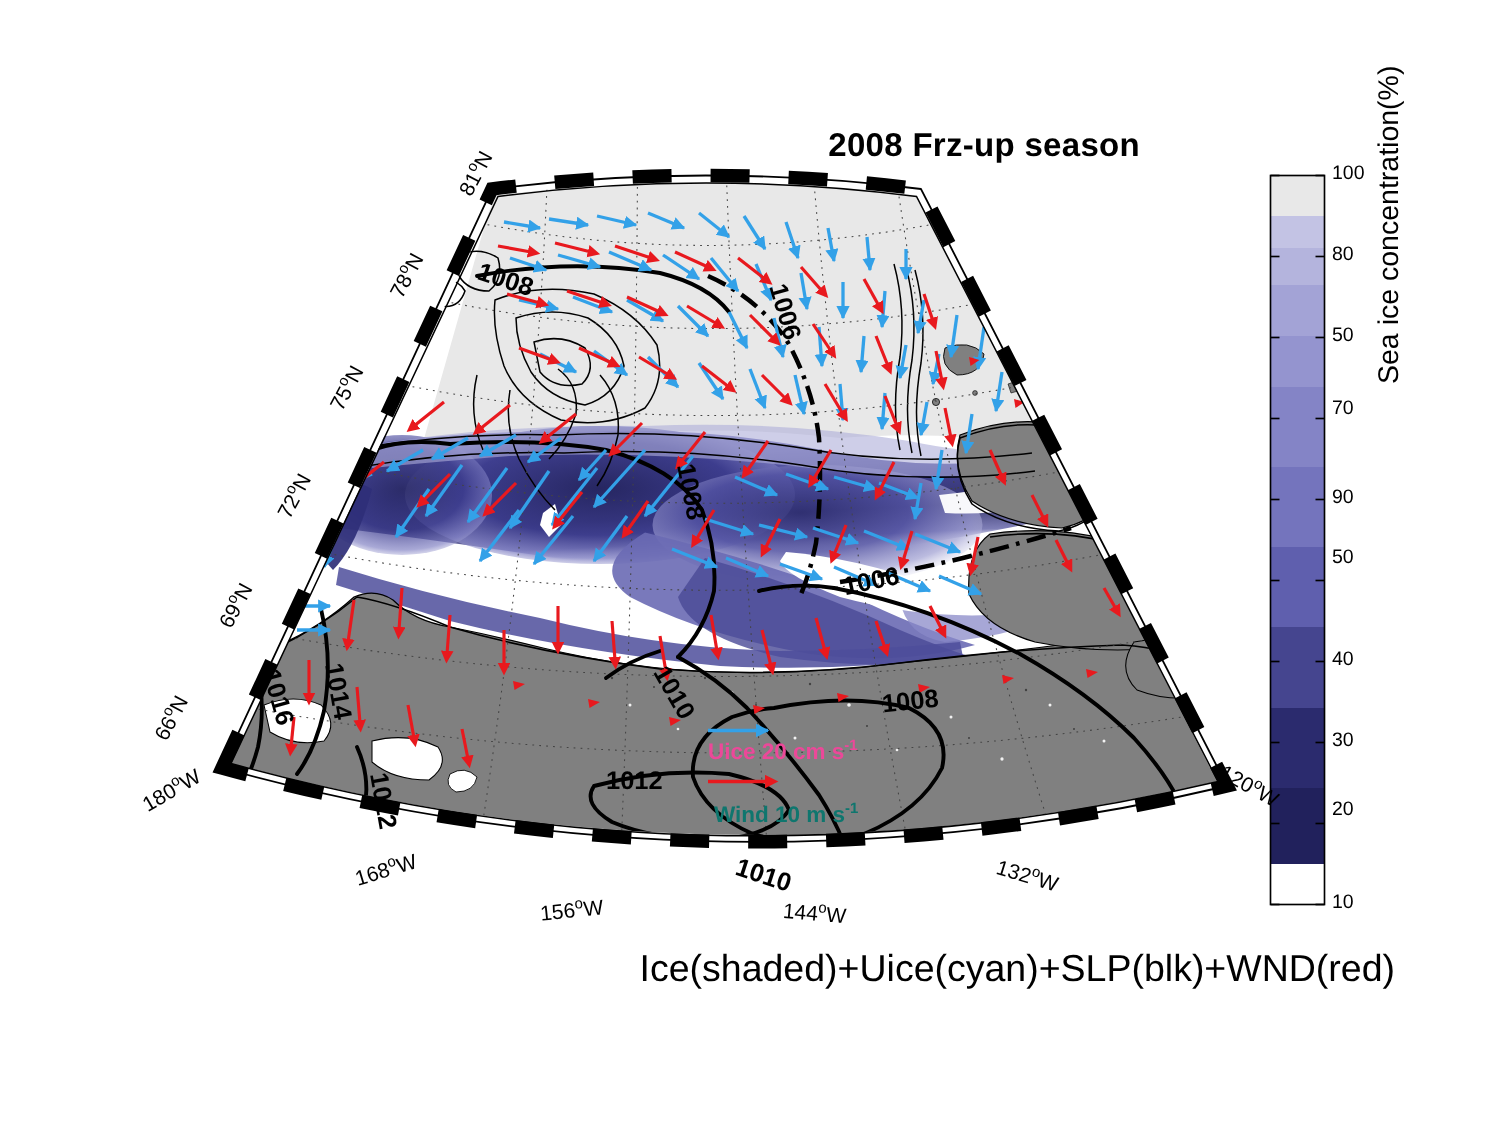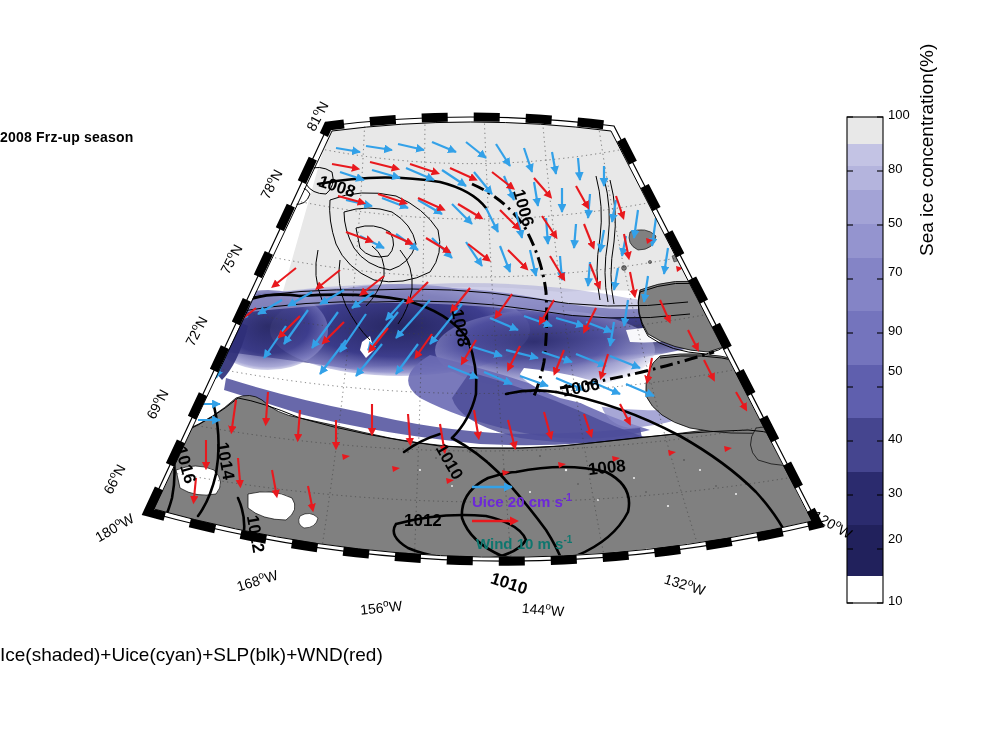--- a/index.html
+++ b/index.html
@@ -1,22 +1,22 @@
 <!DOCTYPE html>
 <html><head>
 <meta charset="utf-8">
 <style>
   html,body{margin:0;padding:0;background:#fff;}
   body{width:1000px;height:750px;position:relative;overflow:hidden;
        font-family:"Liberation Sans",sans-serif;color:#000;}
   #fig{position:absolute;left:0;top:0;width:1000px;height:750px;}
-  .ttl{position:absolute;left:0;top:84px;width:760px;text-align:left;
-       font-size:14px;font-weight:bold;letter-spacing:.2px;margin-top:45px;}
-  .xlab{position:absolute;left:0;top:632px;width:930px;text-align:left;
-        font-size:19px;margin-top:12px;}
+  .ttl{position:absolute;left:0;top:84px;width:760px;text-align:right;
+       font-size:22px;font-weight:bold;letter-spacing:.2px;}
+  .xlab{position:absolute;left:0;top:632px;width:930px;text-align:right;
+        font-size:25px;}
   .cbtitle{position:absolute;left:912px;top:230px;width:30px;font-size:19px;
            transform:rotate(-90deg);transform-origin:50% 50%;white-space:nowrap;
            text-align:center;}
   .cbtick{position:absolute;font-size:13px;white-space:nowrap;}
   .maplab{position:absolute;font-size:14px;white-space:nowrap;}
   .maplab sup{font-size:10px;vertical-align:super;}
   .vlegend{position:absolute;font-size:15px;font-weight:bold;white-space:nowrap;}
   .vlegend sup{font-size:10px;}
   .ctlab{position:absolute;font-size:17px;font-weight:600;white-space:nowrap;}
 </style>
@@ -530,21 +530,21 @@
 <div class="ctlab" style="left:441px;top:318px;transform:rotate(79deg)">1008</div>
 <div class="ctlab" style="left:562px;top:378px;transform:rotate(-12deg)">1006</div>
 <div class="ctlab" style="left:588px;top:458px;transform:rotate(-6deg)">1008</div>
 <div class="ctlab" style="left:430px;top:452px;transform:rotate(60deg)">1010</div>
 <div class="ctlab" style="left:490px;top:574px;transform:rotate(18deg)">1010</div>
 <div class="ctlab" style="left:404px;top:511px">1012</div>
 <div class="ctlab" style="left:206px;top:451px;transform:rotate(80deg)">1014</div>
 <div class="ctlab" style="left:166px;top:455px;transform:rotate(74deg)">1016</div>
 <div class="ctlab" style="left:236px;top:524px;transform:rotate(80deg)">1012</div>
 
-<div class="vlegend" style="left:472px;top:492px;color:#6d28d9"><span>Uice 20 cm s</span><sup>-1</sup></div>
+<div class="vlegend" style="left:472px;top:492px;color:#ec4899"><span>Uice 20 cm s</span><sup>-1</sup></div>
 <div class="vlegend" style="left:476px;top:534px;color:#0f766e"><span>Wind 10 m s</span><sup>-1</sup></div>
 
 <svg style="position:absolute;left:460px;top:478px;width:130px;height:70px;overflow:visible">
   <defs>
     <marker id="cyHead2" markerWidth="5" markerHeight="5" refX="3.6" refY="2" orient="auto">
       <path d="M0,0 L4,2 L0,4 Z" fill="#33a1e8"></path>
     </marker>
     <marker id="rdHead2" markerWidth="4.6" markerHeight="4.6" refX="1" refY="2" orient="auto">
       <path d="M0,0 L4,2 L0,4 Z" fill="#e8191e"></path>
     </marker>

